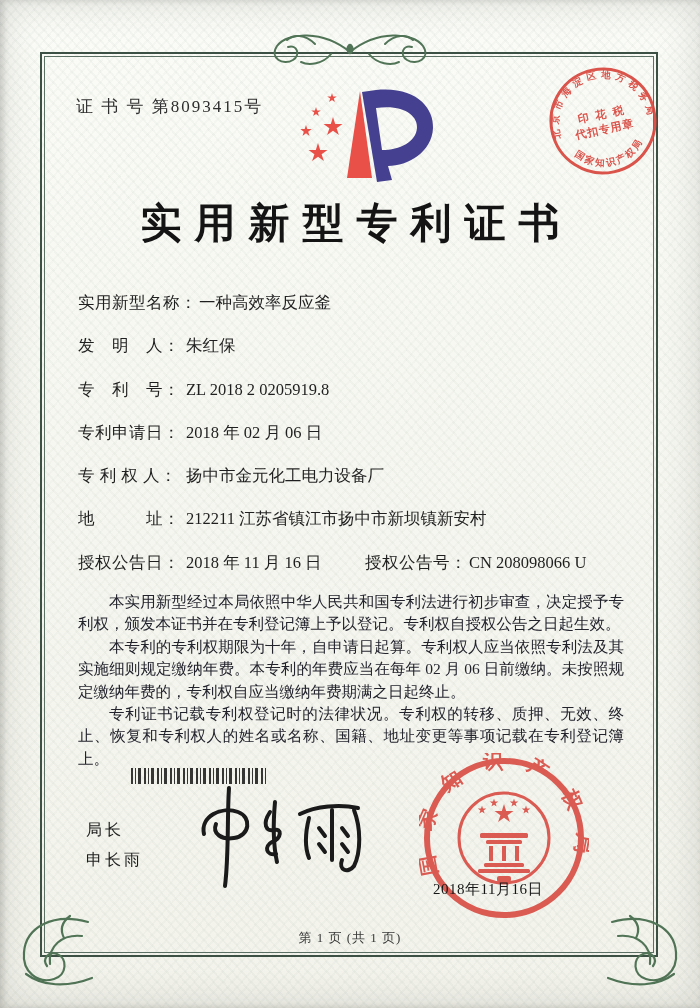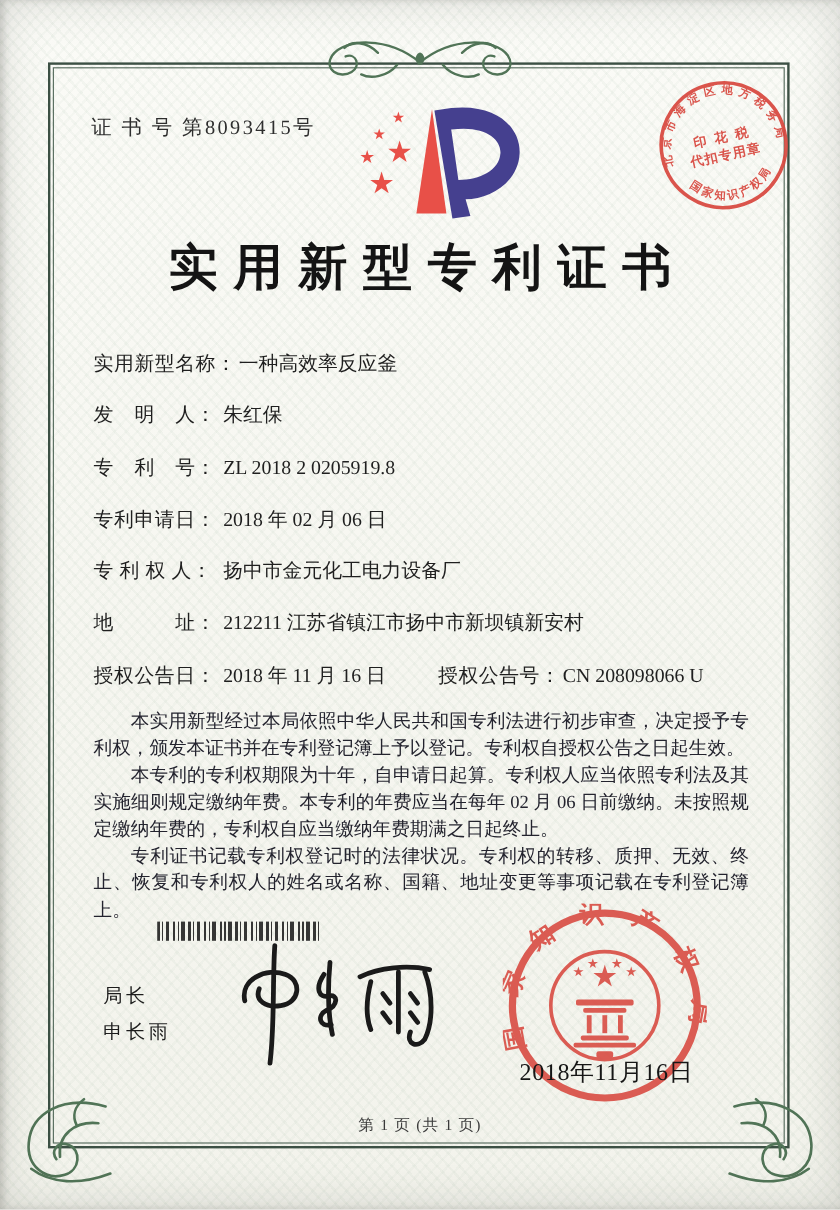--- a/index.html
+++ b/index.html
@@ -36,21 +36,21 @@
   .paragraphs p{margin:0;text-indent:2em;}
   .barcode{left:131px;top:768px;width:137px;height:16px;opacity:.88;
     background:repeating-linear-gradient(90deg,#1c1c1c 0 2px,transparent 2px 4px,#1c1c1c 4px 5px,
       transparent 5px 7px,#1c1c1c 7px 10px,transparent 10px 13px);}
   .sig-title{left:86px;top:820px;font-size:16px;letter-spacing:3px;color:#1c1c1c;
              font-family:"Liberation Sans","DejaVu Sans",sans-serif;}
   .sig-name{left:86px;top:850px;font-size:16px;letter-spacing:3px;color:#1c1c1c;
             font-family:"Liberation Sans","DejaVu Sans",sans-serif;}
   .signature{left:182px;top:772px;width:200px;height:118px;}
   .seal{left:419px;top:753px;width:170px;height:170px;z-index:2;}
-  .seal-date{left:433px;top:880px;font-size:20px;letter-spacing:.5px;color:#161616;z-index:3;}
+  .seal-date{left:433px;top:880px;font-size:15px;letter-spacing:.5px;color:#161616;z-index:3;}
   .footer{left:0;right:0;top:929px;text-align:center;font-size:13px;letter-spacing:1px;color:#3a3a3a;}
   .ornament-top{left:253px;top:24px;width:194px;height:48px;}
   .flourish{width:88px;height:82px;top:908px;}
   .fl-left{left:10px;}
   .fl-right{right:10px;transform:scaleX(-1);}
 </style>
 </head>
 <body>
 
 <div class="page">

